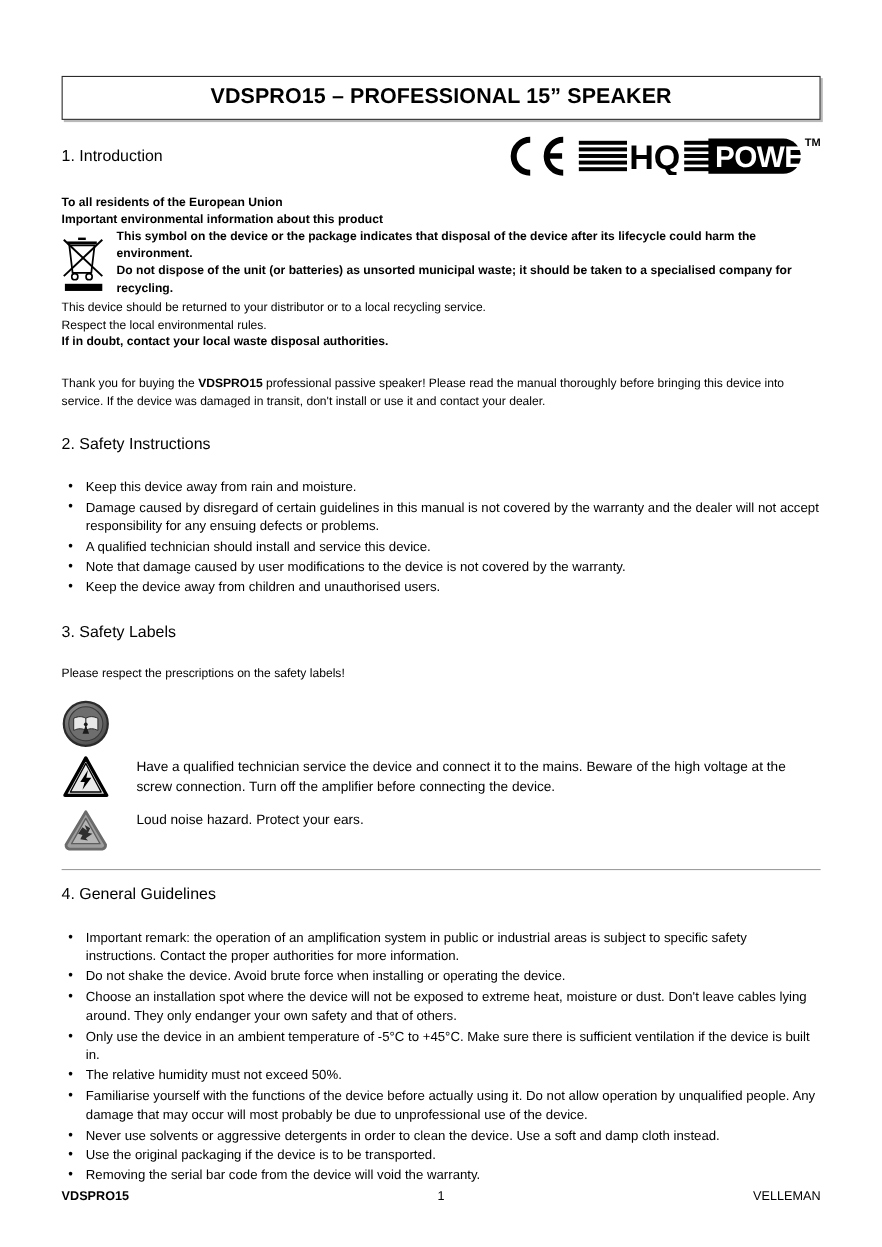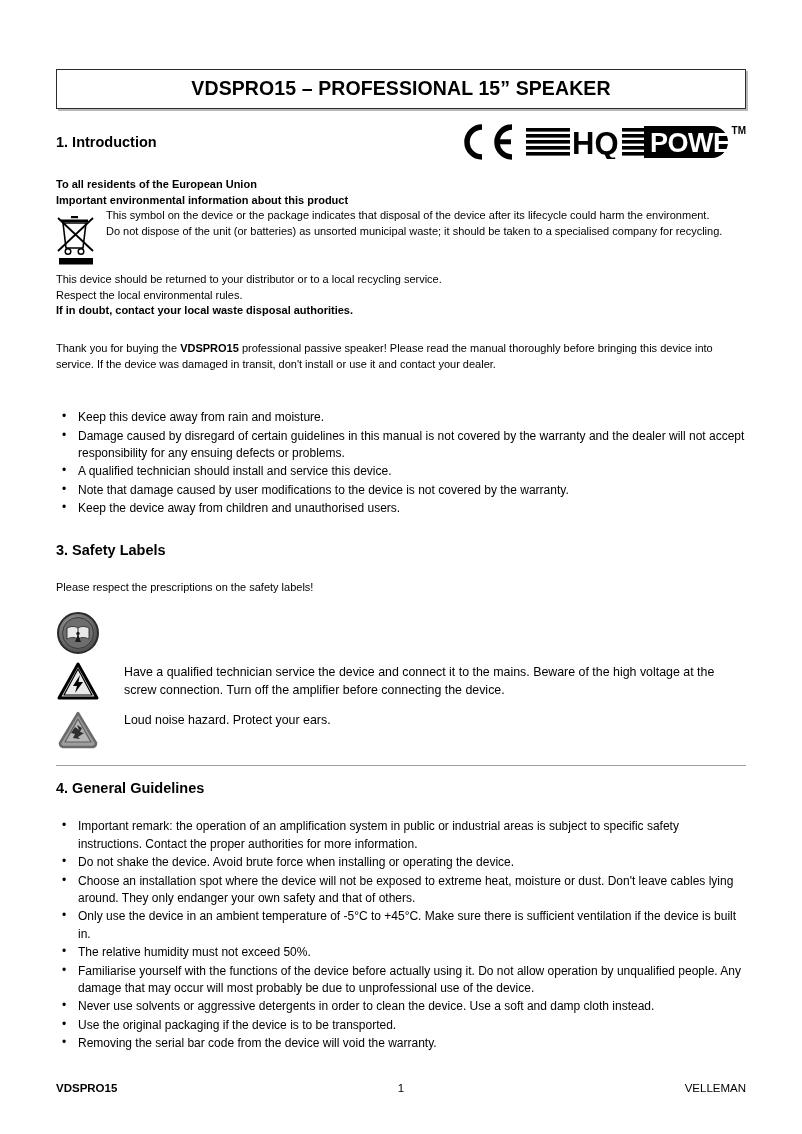--- a/index.html
+++ b/index.html
@@ -40,21 +40,21 @@
   }
   .title-box .title-text {
     font-size: 19.5px;
     font-weight: bold;
     letter-spacing: 0.1px;
   }
 
   
   h2.section {
     font-size: 14.5px;
-    font-weight: bold;
+    font-weight: normal;
     margin: 0 0 6px 0;
     line-height: 1.25;
   }
   .sec1-row {
     display: flex;
     align-items: flex-start;
     justify-content: space-between;
     margin-bottom: 16px;
   }
   .sec1-row h2.section { margin-bottom: 0; padding-top: 6px;}
@@ -93,21 +93,21 @@
     display: flex;
     align-items: flex-start;
     gap: 0px;
   }
   .weee-icon {
     width: 46px;
     min-width: 46px;
     padding-top: 2px;
   }
   .weee-text { flex: 1; padding-left: 4px;}
-  .weee-text p { margin: 0; }
+  .weee-text p { margin: 0; font-weight: bold; }
 
   
   ul.bullets {
     margin: 0;
     padding: 0;
     list-style: none;
   }
   ul.bullets li {
     position: relative;
     padding-left: 22px;
@@ -248,20 +248,21 @@
     <p>This device should be returned to your distributor or to a local recycling service.</p>
     <p>Respect the local environmental rules.</p>
     <p class="b">If in doubt, contact your local waste disposal authorities.</p>
 
     <div class="gap-lg"></div>
 
     <p><span>Thank you for buying the </span><span class="b">VDSPRO15</span><span> professional passive speaker! Please read the manual thoroughly before bringing this device into service. If the device was damaged in transit, don't install or use it and contact your dealer.</span></p>
 
     <div class="gap-lg"></div>
 
+    <h2 class="section">2. Safety Instructions</h2>
     <div class="gap-md"></div>
     <ul class="bullets">
       <li>Keep this device away from rain and moisture.</li>
       <li>Damage caused by disregard of certain guidelines in this manual is not covered by the warranty and the dealer will not accept responsibility for any ensuing defects or problems.</li>
       <li>A qualified technician should install and service this device.</li>
       <li>Note that damage caused by user modifications to the device is not covered by the warranty.</li>
       <li>Keep the device away from children and unauthorised users.</li>
     </ul>
 
     <div class="gap-lg"></div>

